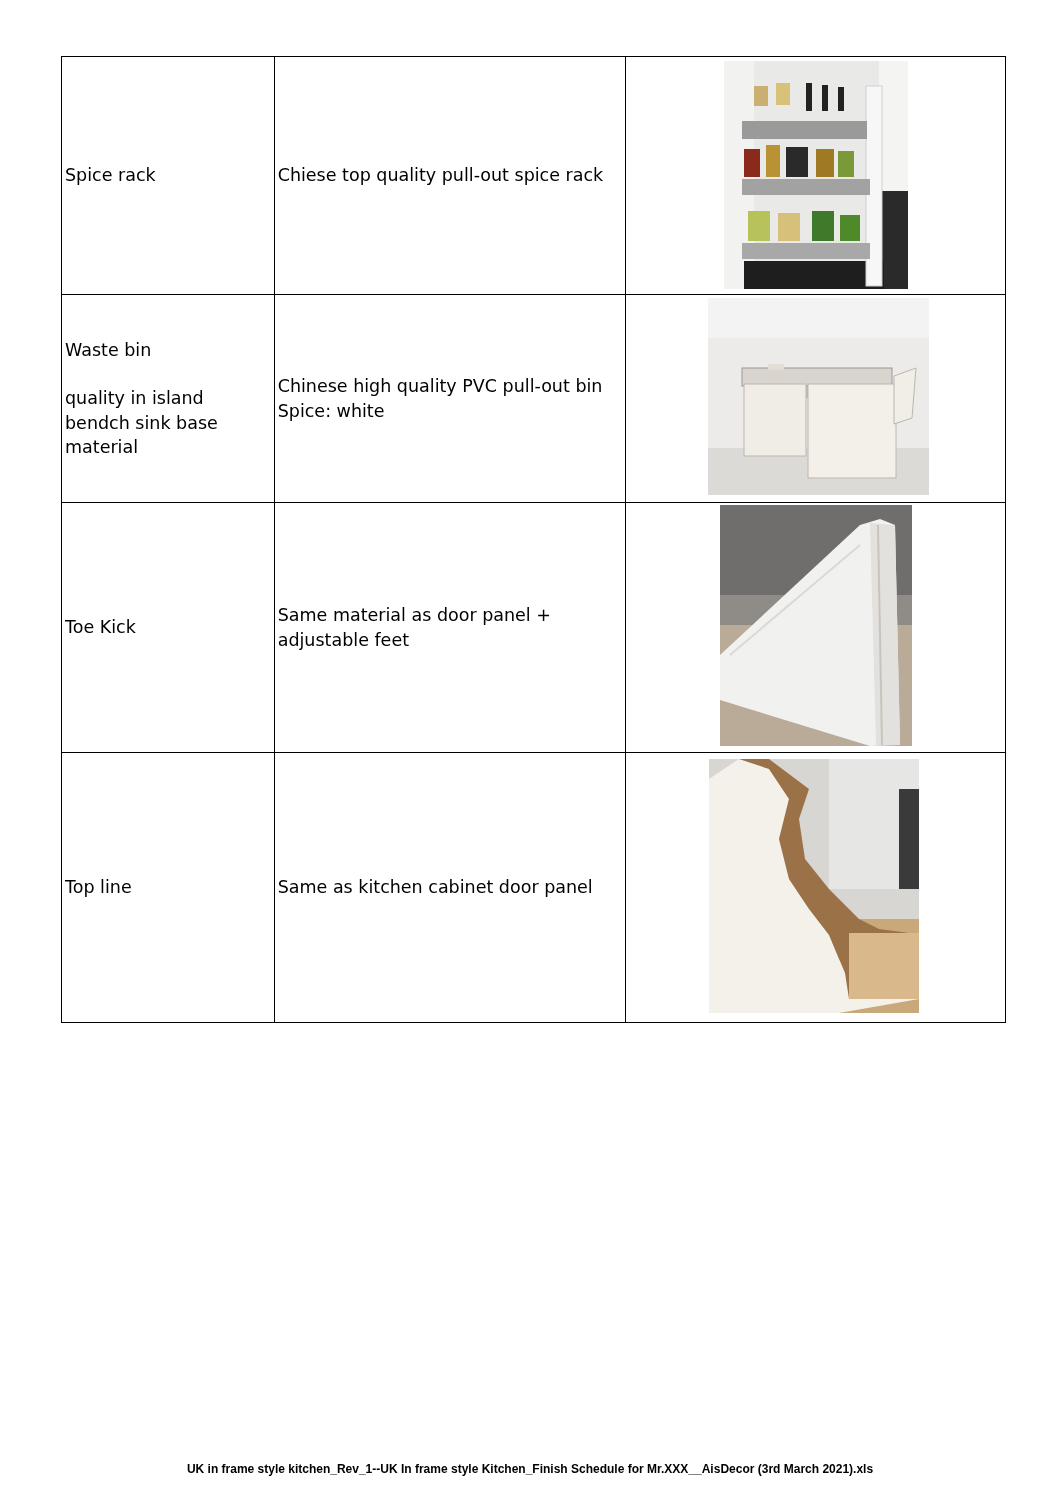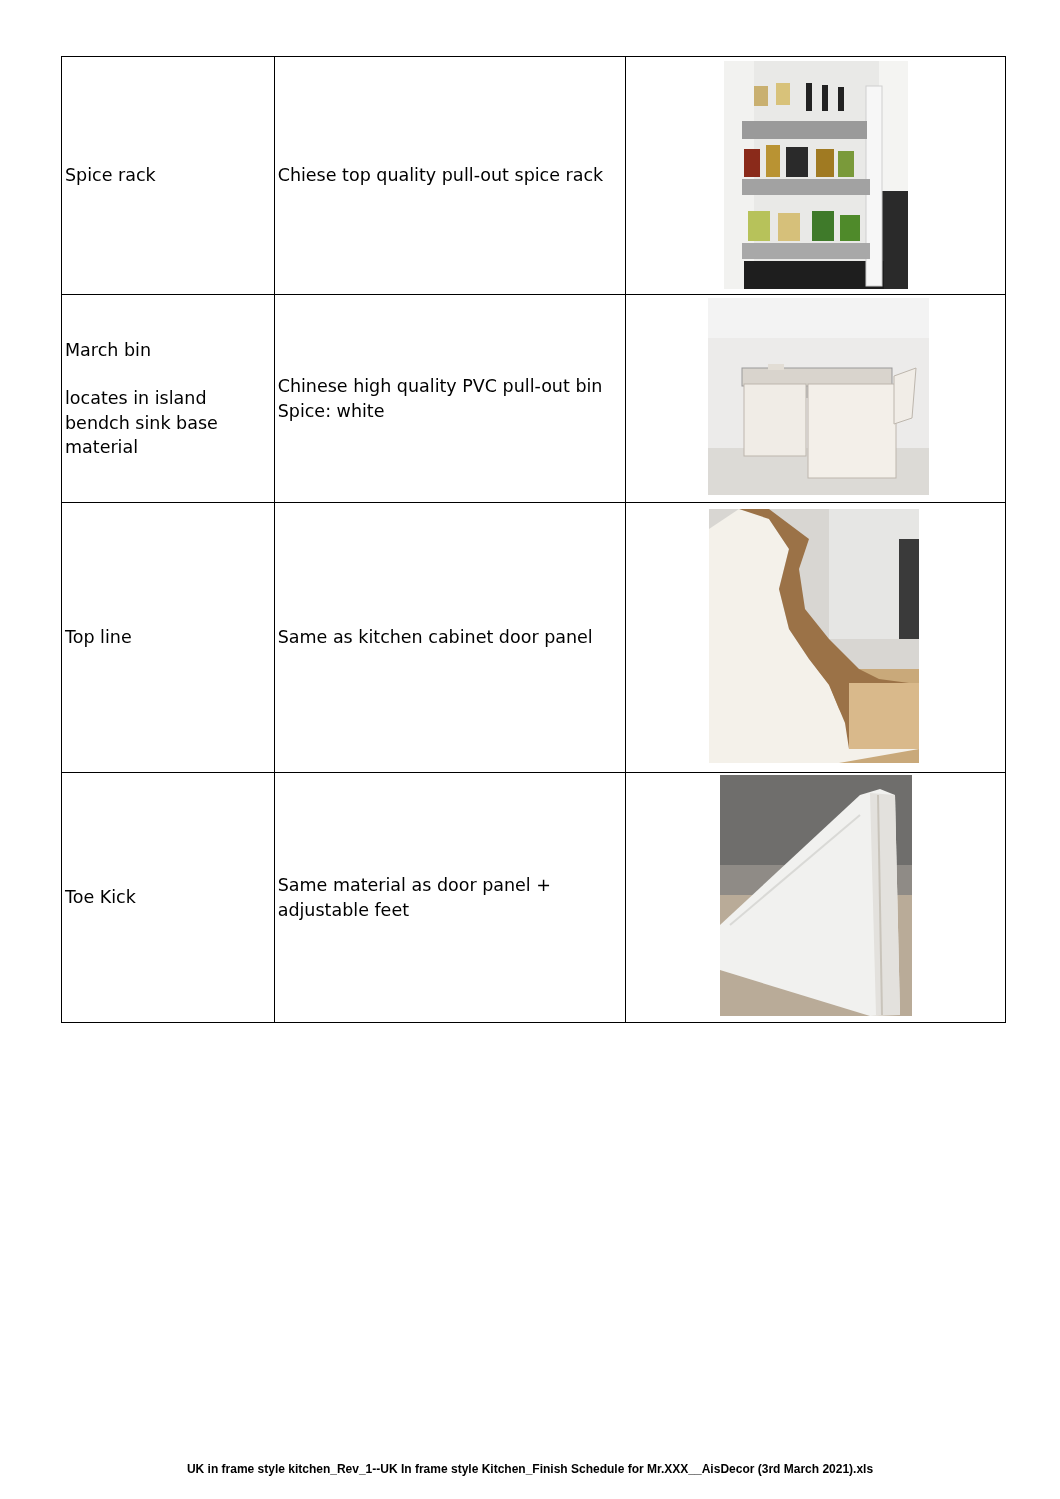--- a/index.html
+++ b/index.html
@@ -46,23 +46,23 @@
         <rect x="24" y="150" width="22" height="30" fill="#b7c25a"></rect>
             <rect x="54" y="152" width="22" height="28" fill="#d6c07a"></rect>
             <rect x="88" y="150" width="22" height="30" fill="#3f7a2a"></rect>
             <rect x="116" y="154" width="20" height="26" fill="#4f8a2a"></rect>
       </svg>
     </td>
   </tr>
 
   <tr style="height:208px">
     <td class="c1">
-      <span>March bin</span>
+      <span>Waste bin</span>
       <span class="gap"></span>
-      <span>locates in island</span><br>
+      <span>quality in island</span><br>
       <span>bendch sink base</span><br>
       <span>material</span>
     </td>
     <td class="c2">
       <span>Chinese high quality PVC pull-out bin</span><br>
       <span>Spice: white</span>
     </td>
     <td class="c3">
       <svg class="img" style="left:82px;top:3px" width="221" height="197" viewBox="0 0 221 197">
         <rect width="221" height="197" fill="#ecebea"></rect>
@@ -71,50 +71,50 @@
         <rect x="50" y="88" width="60" height="12" fill="#b8b8b8"></rect>
         <rect x="34" y="70" width="150" height="18" fill="#d9d4cd" stroke="#999"></rect>
         <rect x="36" y="86" width="62" height="72" fill="#f0ece6" stroke="#bdb6ad"></rect>
         <rect x="100" y="86" width="88" height="94" fill="#f3efe9" stroke="#bdb6ad"></rect>
         <path d="M186 78 L208 70 L204 120 L186 126 Z" fill="#f1ede7" stroke="#bdb6ad"></path>
         <rect x="60" y="66" width="16" height="6" fill="#e2ddd5"></rect>
       </svg>
     </td>
   </tr>
 
-  <tr style="height:270px">
-    <td class="c1"><span>Top line</span></td>
-    <td class="c2"><span>Same as kitchen cabinet door panel</span></td>
-    <td class="c3">
-      <svg class="img" style="left:83px;top:6px" width="210" height="254" viewBox="0 0 210 254">
-        <rect width="210" height="254" fill="#d8d6d2"></rect>
-        <rect x="120" y="0" width="90" height="130" fill="#e6e6e4"></rect>
-        <rect x="190" y="30" width="20" height="100" fill="#3a3a3a"></rect>
-        <rect x="0" y="160" width="210" height="94" fill="#c9a97a"></rect>
-        <path d="M0 20 L30 0 L60 0 L60 10 L80 40 L70 80 L80 120 L100 150 L120 175 L130 200 L140 214 L210 214 L210 240 L130 254 L0 254 Z" fill="#f4f1ea"></path>
-        <path d="M30 0 L60 0 L100 30 L90 60 L96 100 L120 130 L150 160 L170 170 L200 174 L200 240 L140 240 L136 214 L120 176 L100 150 L80 120 L70 80 L80 40 L60 10 Z" fill="#9b7247"></path>
-        <rect x="140" y="174" width="70" height="66" fill="#d9b98b"></rect>
-      </svg>
-    </td>
-  </tr>
-
   <tr style="height:250px">
     <td class="c1"><span>Toe Kick</span></td>
     <td class="c2">
       <span>Same material as door panel +</span><br>
       <span>adjustable feet</span>
     </td>
     <td class="c3">
       <svg class="img" style="left:94px;top:2px" width="192" height="241" viewBox="0 0 192 241">
         <rect width="192" height="241" fill="#8f8b86"></rect>
         <rect x="0" y="0" width="192" height="90" fill="#6f6e6c"></rect>
         <rect x="0" y="120" width="192" height="121" fill="#b9ab98"></rect>
         <path d="M0 150 L140 20 L160 14 L175 20 L180 240 L150 241 L0 195 Z" fill="#f1f1ef"></path>
         <path d="M150 18 L175 20 L180 240 L156 240 Z" fill="#e3e1dd"></path>
         <path d="M158 20 L162 240" stroke="#c9c4bb" stroke-width="2"></path>
         <path d="M10 150 L140 40" stroke="#d9d9d6" stroke-width="2"></path>
       </svg>
     </td>
   </tr>
+
+  <tr style="height:270px">
+    <td class="c1"><span>Top line</span></td>
+    <td class="c2"><span>Same as kitchen cabinet door panel</span></td>
+    <td class="c3">
+      <svg class="img" style="left:83px;top:6px" width="210" height="254" viewBox="0 0 210 254">
+        <rect width="210" height="254" fill="#d8d6d2"></rect>
+        <rect x="120" y="0" width="90" height="130" fill="#e6e6e4"></rect>
+        <rect x="190" y="30" width="20" height="100" fill="#3a3a3a"></rect>
+        <rect x="0" y="160" width="210" height="94" fill="#c9a97a"></rect>
+        <path d="M0 20 L30 0 L60 0 L60 10 L80 40 L70 80 L80 120 L100 150 L120 175 L130 200 L140 214 L210 214 L210 240 L130 254 L0 254 Z" fill="#f4f1ea"></path>
+        <path d="M30 0 L60 0 L100 30 L90 60 L96 100 L120 130 L150 160 L170 170 L200 174 L200 240 L140 240 L136 214 L120 176 L100 150 L80 120 L70 80 L80 40 L60 10 Z" fill="#9b7247"></path>
+        <rect x="140" y="174" width="70" height="66" fill="#d9b98b"></rect>
+      </svg>
+    </td>
+  </tr>
 </tbody>
   </table>
 
 <div class="footer">UK in frame style kitchen_Rev_1--UK In frame style Kitchen_Finish Schedule for Mr.XXX__AisDecor (3rd March 2021).xls</div>
 
 </body></html>

